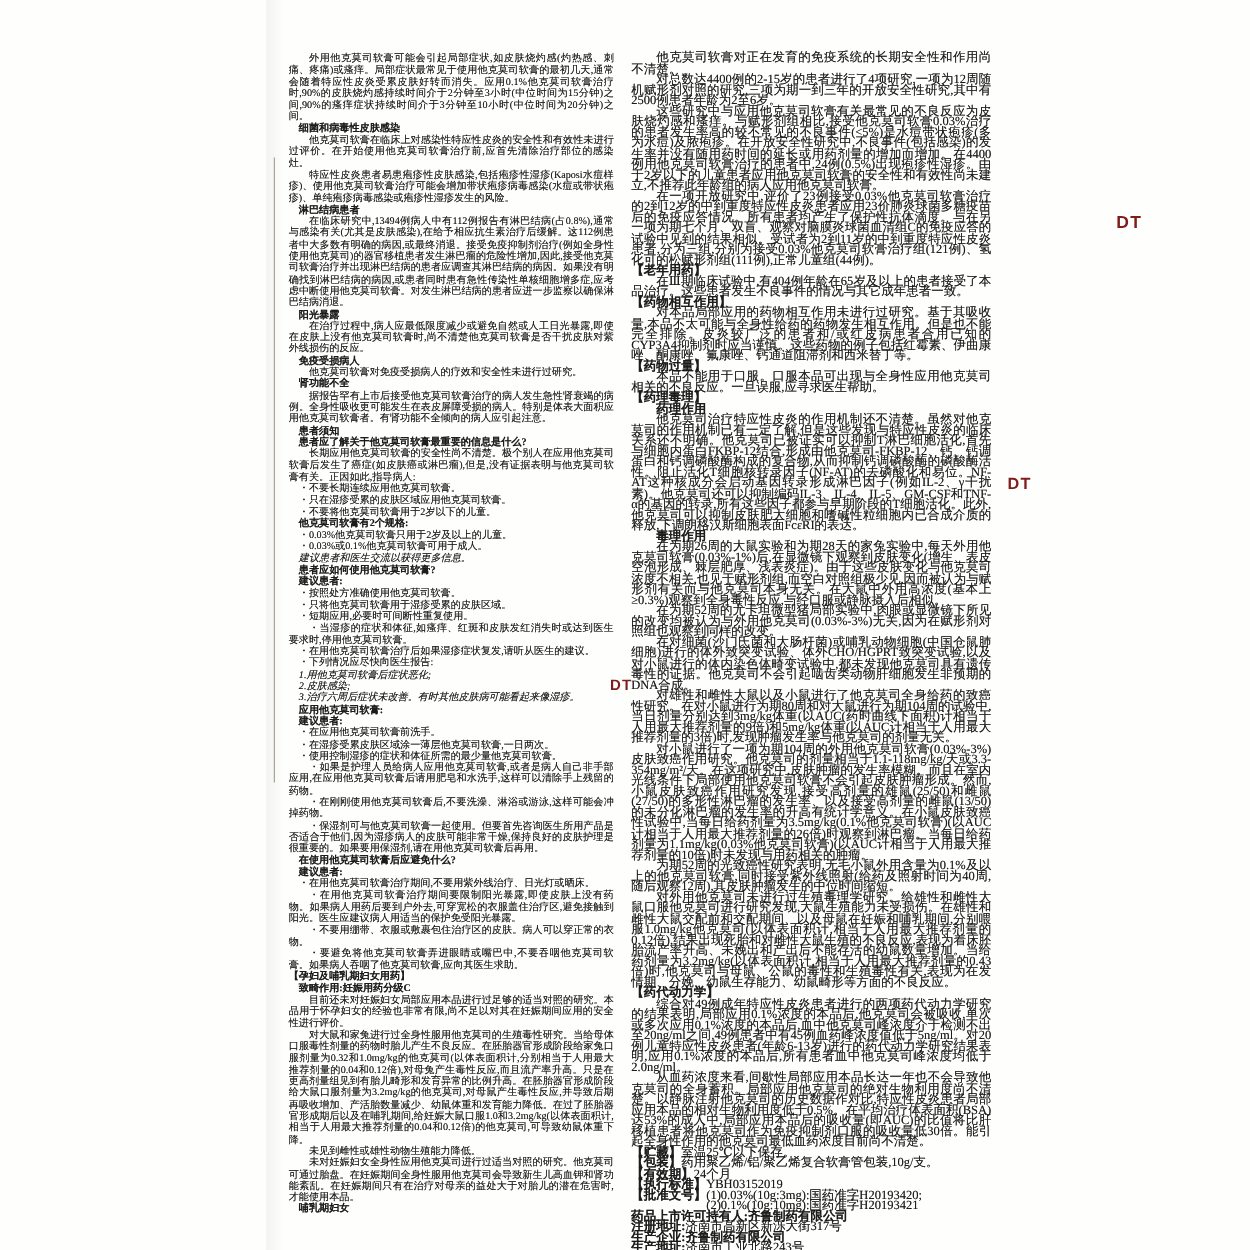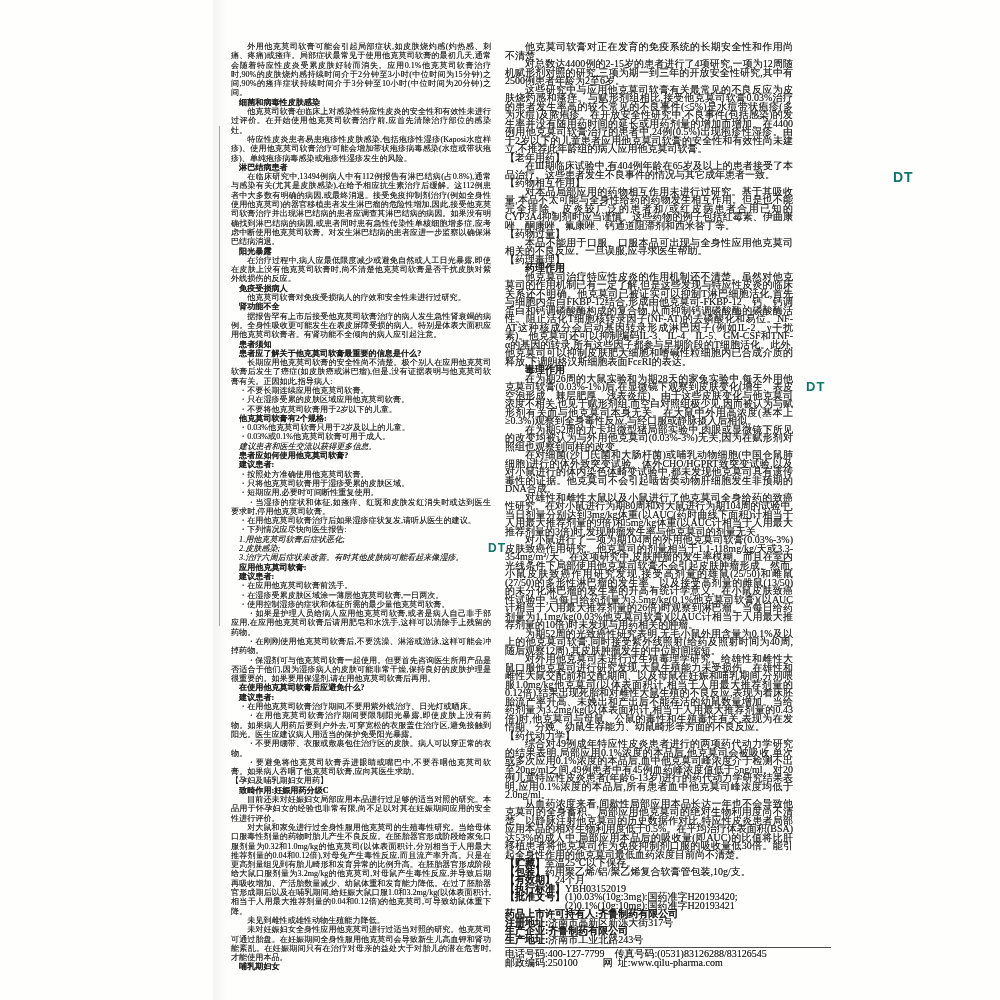--- a/index.html
+++ b/index.html
@@ -11,27 +11,27 @@
   .col{position:absolute;text-align:justify;}
   .colL{left:231px;top:42px;width:260px;font-size:8.1px;line-height:9.3px;}
   .colR{left:505px;top:43px;width:288px;font-size:10px;line-height:8.5px;}
   .blk{margin:0;text-shadow:0 0 .4px rgba(10,10,10,.55);}
   .p{text-indent:2em;}
   .p1{text-indent:1em;font-style:italic;}
   .li{text-indent:1em;}
   .li2{text-indent:2em;}
   .h{font-weight:bold;text-indent:1em;}
   .h2{font-weight:bold;text-indent:2em;}
-  .sec{font-weight:normal;}
+  .sec{font-weight:bold;}
   .kv b{font-weight:bold;}
   .kvb, .kvb b{font-weight:bold;}
   .kv2{padding-left:6em;}
   .contact{white-space:pre-wrap;}
   .hr{border-top:1px solid #4c4a46;width:calc(100% + 38px);height:0;margin:3px 0 2px 0;}
-  .wm{position:absolute;color:#0f766e;font-family:"Liberation Sans",sans-serif;
+  .wm{position:absolute;color:#7f1d1d;font-family:"Liberation Sans",sans-serif;
       font-weight:bold;letter-spacing:1px;}
   .wm1{left:893px;top:169px;font-size:14px;}
   .wm2{left:806px;top:379px;font-size:13px;}
   .wm3{left:488px;top:541px;font-size:12px;}
 </style>
 </head>
 <body>
 
 <div class="canvas">
   <div class="margin-tint"></div>
@@ -92,20 +92,21 @@
       <div class="blk p">目前还未对妊娠妇女局部应用本品进行过足够的适当对照的研究。本品用于怀孕妇女的经验也非常有限,尚不足以对其在妊娠期间应用的安全性进行评价。</div>
       <div class="blk p">对大鼠和家兔进行过全身性服用他克莫司的生殖毒性研究。当给母体口服毒性剂量的药物时胎儿产生不良反应。在胚胎器官形成阶段给家兔口服剂量为0.32和1.0mg/kg的他克莫司(以体表面积计,分别相当于人用最大推荐剂量的0.04和0.12倍),对母兔产生毒性反应,而且流产率升高。只是在更高剂量组见到有胎儿畸形和发育异常的比例升高。在胚胎器官形成阶段给大鼠口服剂量为3.2mg/kg的他克莫司,对母鼠产生毒性反应,并导致后期再吸收增加、产活胎数量减少、幼鼠体重和发育能力降低。在过了胚胎器官形成期后以及在哺乳期间,给妊娠大鼠口服1.0和3.2mg/kg(以体表面积计,相当于人用最大推荐剂量的0.04和0.12倍)的他克莫司,可导致幼鼠体重下降。</div>
       <div class="blk p">未见到雌性或雄性动物生殖能力降低。</div>
       <div class="blk p">未对妊娠妇女全身性应用他克莫司进行过适当对照的研究。他克莫司可通过胎盘。在妊娠期间全身性服用他克莫司会导致新生儿高血钾和肾功能紊乱。在妊娠期间只有在治疗对母亲的益处大于对胎儿的潜在危害时,才能使用本品。</div>
       <div class="blk h">哺乳期妇女</div>
     </div>
   <div id="colR" class="col colR">
       <div class="blk p">他克莫司软膏对正在发育的免疫系统的长期安全性和作用尚不清楚。</div>
       <div class="blk p">对总数达4400例的2-15岁的患者进行了4项研究,一项为12周随机赋形剂对照的研究,三项为期一到三年的开放安全性研究,其中有2500例患者年龄为2至6岁。</div>
       <div class="blk p">这些研究中与应用他克莫司软膏有关最常见的不良反应为皮肤烧灼感和瘙痒。与赋形剂组相比,接受他克莫司软膏0.03%治疗的患者发生率高的较不常见的不良事件(&lt;5%)是水痘带状疱疹(多为水痘)及脓疱疹。在开放安全性研究中,不良事件(包括感染)的发生率并没有随用药时间的延长或用药剂量的增加而增加。在4400例用他克莫司软膏治疗的患者中,24例(0.5%)出现疱疹性湿疹。由于2岁以下的儿童患者应用他克莫司软膏的安全性和有效性尚未建立,不推荐此年龄组的病人应用他克莫司软膏。</div>
+      <div class="blk p">在一项开放研究中,评价了23例接受0.03%他克莫司软膏治疗的2到12岁的中到重度特应性皮炎患者应用23价肺炎球菌多糖疫苗后的免疫应答情况。所有患者均产生了保护性抗体滴度。与在另一项为期七个月、双盲、观察对脑膜炎球菌血清组C的免疫应答的试验中见到的结果相似。受试者为2到11岁的中到重度特应性皮炎患者,分为三组,分别为接受0.03%他克莫司软膏治疗组(121例)、氢化可的松赋形剂组(111例),正常儿童组(44例)。</div>
       <div class="blk sec">【老年用药】</div>
       <div class="blk p">在Ⅲ期临床试验中,有404例年龄在65岁及以上的患者接受了本品治疗。这些患者发生不良事件的情况与其它成年患者一致。</div>
       <div class="blk sec">【药物相互作用】</div>
       <div class="blk p">对本品局部应用的药物相互作用未进行过研究。基于其吸收量,本品不太可能与全身性给药的药物发生相互作用。但是也不能完全排除。皮炎较广泛的患者和/或红皮病患者合用已知的CYP3A4抑制剂时应当谨慎。这些药物的例子包括红霉素、伊曲康唑、酮康唑、氟康唑、钙通道阻滞剂和西米替丁等。</div>
       <div class="blk sec">【药物过量】</div>
       <div class="blk p">本品不能用于口服。口服本品可出现与全身性应用他克莫司相关的不良反应。一旦误服,应寻求医生帮助。</div>
       <div class="blk sec">【药理毒理】</div>
       <div class="blk h2">药理作用</div>
       <div class="blk p">他克莫司治疗特应性皮炎的作用机制还不清楚。虽然对他克莫司的作用机制已有一定了解,但是这些发现与特应性皮炎的临床关系还不明确。他克莫司已被证实可以抑制T淋巴细胞活化,首先与细胞内蛋白FKBP-12结合,形成由他克莫司-FKBP-12、钙、钙调蛋白和钙调磷酸酶构成的复合物,从而抑制钙调磷酸酶的磷酸酶活性。阻止活化T细胞核转录因子(NF-AT)的去磷酸化和易位。NF-AT这种核成分会启动基因转录形成淋巴因子(例如IL-2、γ干扰素)。他克莫司还可以抑制编码IL-3、IL-4、IL-5、GM-CSF和TNF-α的基因的转录,所有这些因子都参与早期阶段的T细胞活化。此外,他克莫司可以抑制皮肤肥大细胞和嗜碱性粒细胞内已合成介质的释放,下调朗格汉斯细胞表面FcεRI的表达。</div>
       <div class="blk h2">毒理作用</div>

